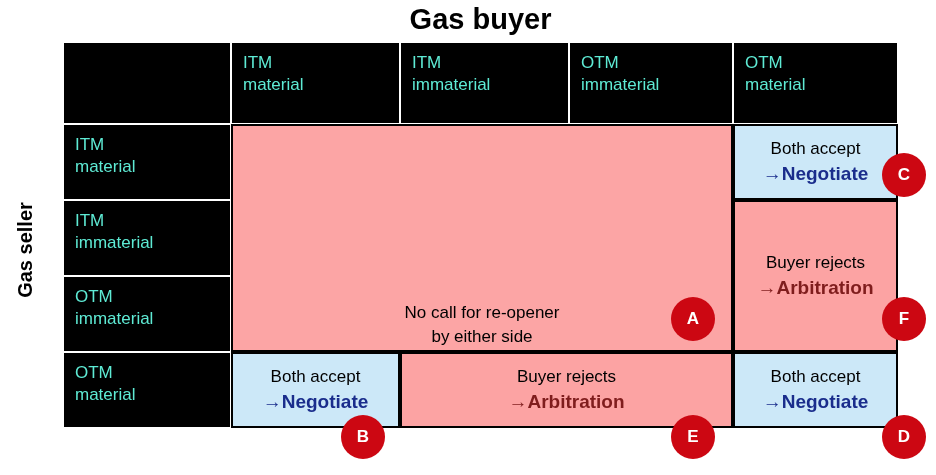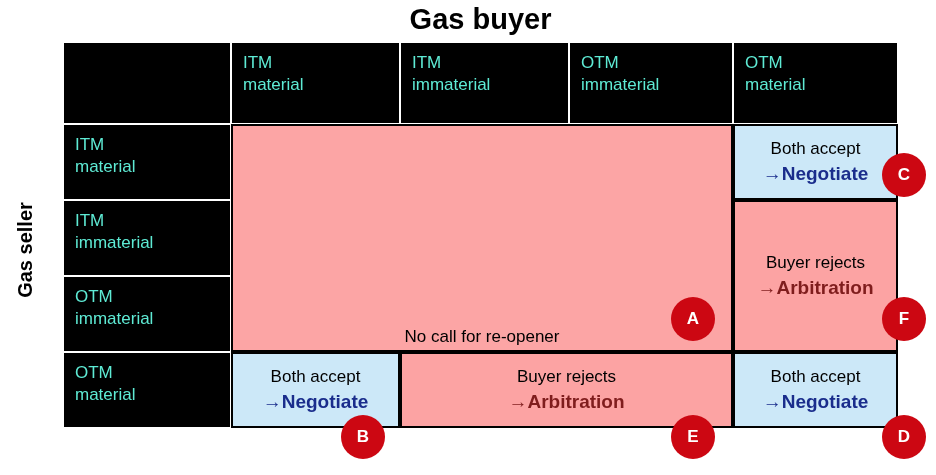--- a/index.html
+++ b/index.html
@@ -133,20 +133,21 @@
 material</div>
   <div class="cell hdr" style="left:0px; top:158px; width:168px; height:76px;">ITM
 immaterial</div>
   <div class="cell hdr" style="left:0px; top:234px; width:168px; height:76px;">OTM
 immaterial</div>
   <div class="cell hdr" style="left:0px; top:310px; width:168px; height:76px;">OTM
 material</div>
 
   <div class="cell body-cell c-gray" style="left:168px; top:82px; width:502px; height:228px;">
     <div class="gray-text">No call for re-opener</div>
+    <div class="gray-text">by either side</div>
   </div>
 
   <div class="cell body-cell c-blue" style="left:670px; top:82px; width:165px; height:76px;">
     <div class="line1">Both accept</div>
     <div class="line2 negotiate">→Negotiate</div>
   </div>
 
   <div class="cell body-cell c-pink" style="left:670px; top:158px; width:165px; height:152px;">
     <div class="line1">Buyer rejects</div>
     <div class="line2 arbitration">→Arbitration</div>

